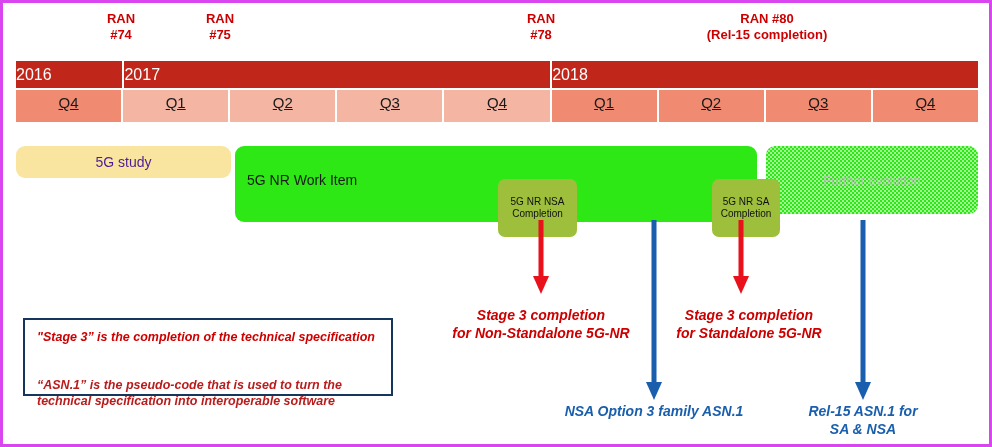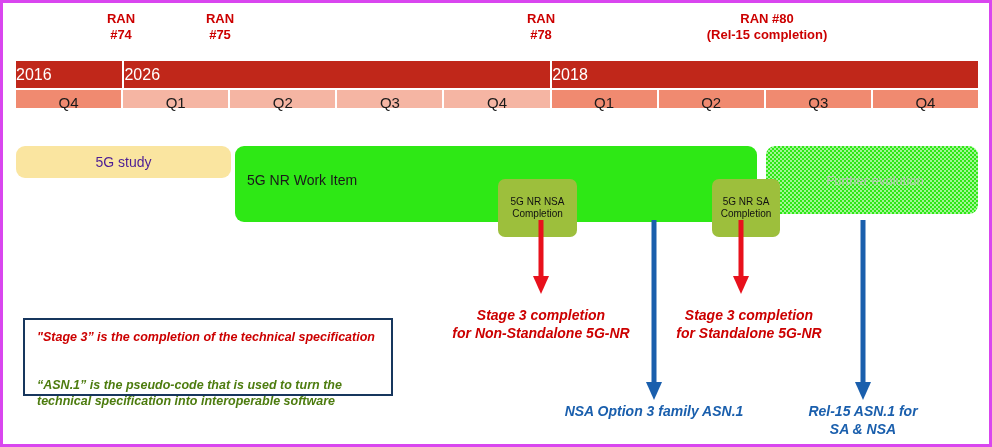--- a/index.html
+++ b/index.html
@@ -52,23 +52,24 @@
     border-right: 2px solid #ffffff;
   }
   .year-cell:last-child { border-right: none; }
 
   .quarter-row { margin-top: 2px; }
   .quarter-cell {
     color: #1a1a1a;
     font-size: 15px;
     text-align: center;
     line-height: 26px;
-    height: 18px;
+    height: 32px;
     box-sizing: border-box;
     border-right: 2px solid #ffffff;
+    text-decoration: underline;
   }
   .quarter-cell:last-child { border-right: none; }
   .q-dark  { background: #F08A70; }
   .q-light { background: #F5B5A3; }
 
   
   .bar {
     position: absolute;
     border-radius: 9px;
     box-sizing: border-box;
@@ -95,21 +96,20 @@
     background-image:
       linear-gradient(45deg, rgba(255,255,255,.55) 25%, transparent 25%, transparent 75%, rgba(255,255,255,.55) 75%),
       linear-gradient(45deg, rgba(255,255,255,.55) 25%, transparent 25%, transparent 75%, rgba(255,255,255,.55) 75%);
     background-size: 4px 4px;
     background-position: 0 0, 2px 2px;
     display: flex; align-items: center; justify-content: center;
   }
   #bar-further-evolution .bar-text {
     font-size: 13px;
     color: rgba(190,190,190,0.85);
-    padding-left: 6px;
   }
 
   
   .chip {
     position: absolute;
     background: #9DBF3C;
     border-radius: 7px;
     color: #111111;
     font-size: 10px;
     line-height: 12px;
@@ -152,42 +152,42 @@
     box-sizing: border-box;
     padding: 9px 12px;
   }
   .legend-line {
     font-weight: bold;
     font-style: italic;
     font-size: 12.5px;
     line-height: 16px;
   }
   #legend-stage3 { color: #CC0000; margin-bottom: 11px; }
-  #legend-asn1   { color: #4d7c0f; margin-top: 32px; }
+  #legend-asn1   { color: #b91c1c; margin-top: 32px; }
 </style>
 </head>
 <body>
 
 <div id="canvas">
 
   <div id="milestone-layer">
       <div class="ran-label" style="left: 118px; top: 8px;">RAN
 #74</div>
       <div class="ran-label" style="left: 217px; top: 8px;">RAN
 #75</div>
       <div class="ran-label" style="left: 538px; top: 8px;">RAN
 #78</div>
       <div class="ran-label" style="left: 764px; top: 8px;">RAN #80
 (Rel-15 completion)</div>
     </div>
 
   <div id="timeline">
     <div class="year-row" id="year-row">
         <div class="year-cell" style="flex: 1 0 0px;">2016</div>
-        <div class="year-cell" style="flex: 4 0 0px;">2026</div>
+        <div class="year-cell" style="flex: 4 0 0px;">2017</div>
         <div class="year-cell" style="flex: 4 0 0px;">2018</div>
       </div>
     <div class="quarter-row" id="quarter-row">
         <div class="quarter-cell q-dark" style="flex: 1 0 0px;">Q4</div>
         <div class="quarter-cell q-light" style="flex: 1 0 0px;">Q1</div>
         <div class="quarter-cell q-light" style="flex: 1 0 0px;">Q2</div>
         <div class="quarter-cell q-light" style="flex: 1 0 0px;">Q3</div>
         <div class="quarter-cell q-light" style="flex: 1 0 0px;">Q4</div>
         <div class="quarter-cell q-dark" style="flex: 1 0 0px;">Q1</div>
         <div class="quarter-cell q-dark" style="flex: 1 0 0px;">Q2</div>

